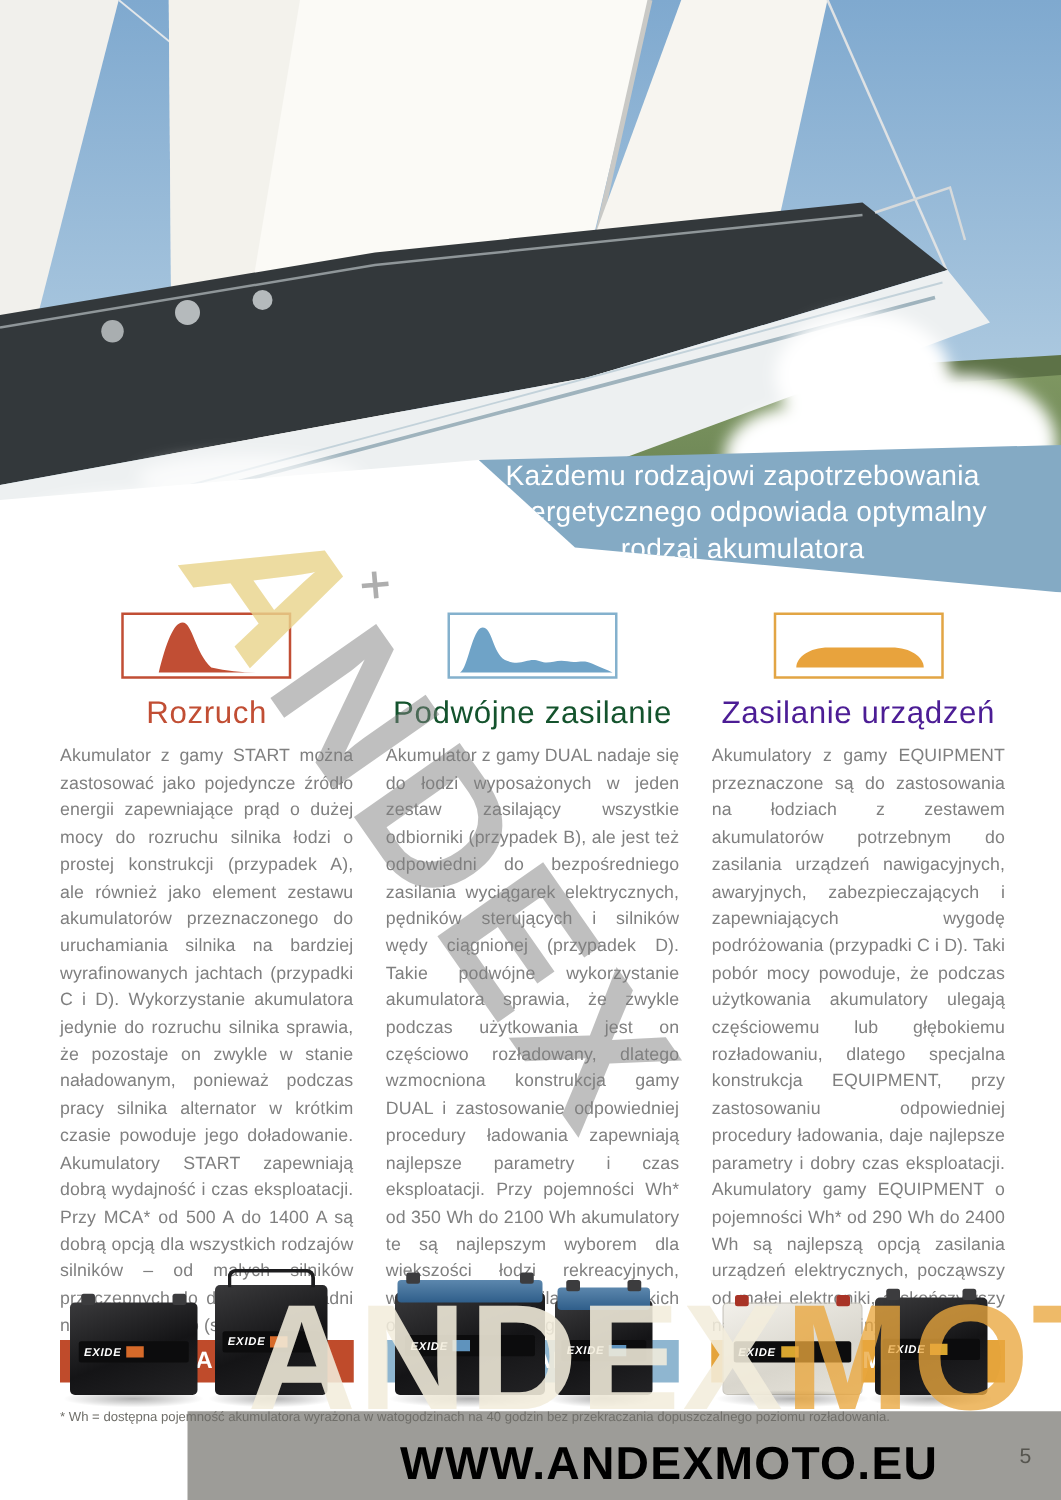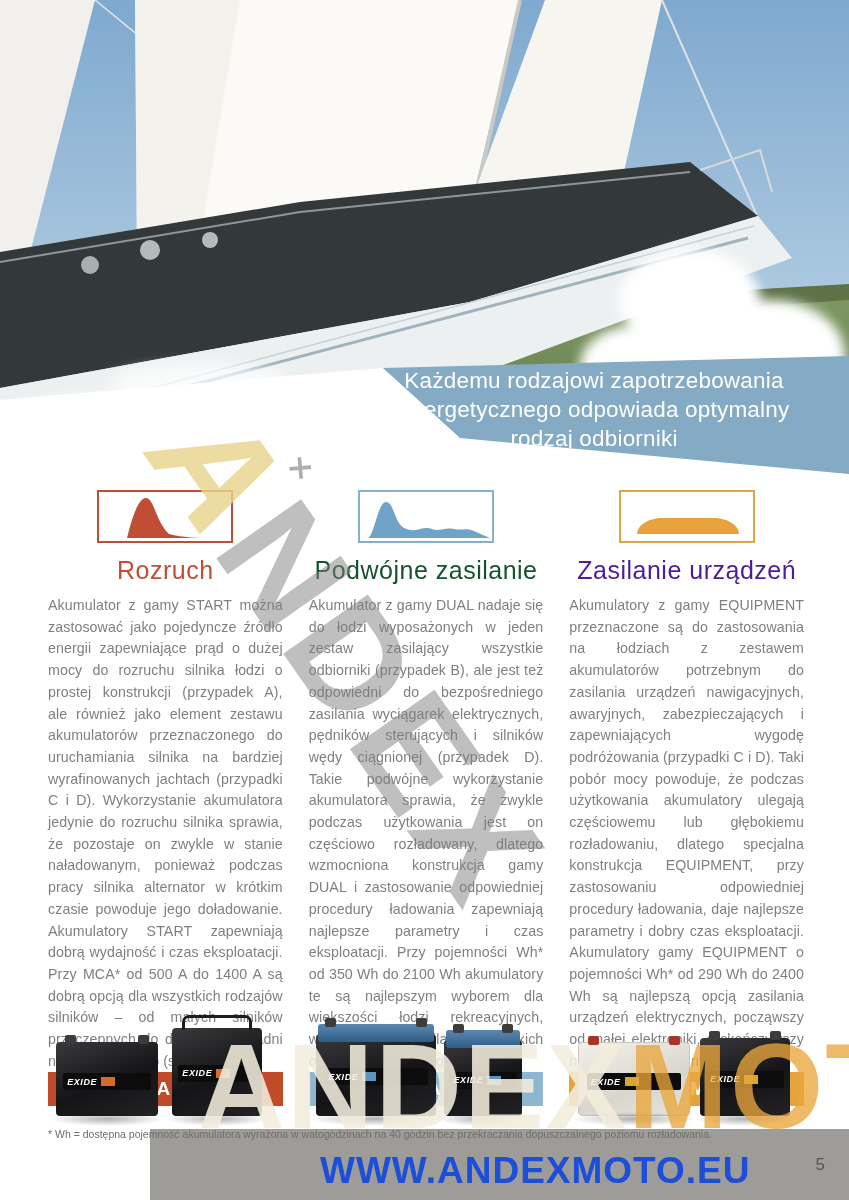--- a/index.html
+++ b/index.html
@@ -126,21 +126,21 @@
   .gray-band {
     position:absolute; left:150px; top:1129px; width:699px; height:71px;
     background:#9d9c98; z-index:7;
   }
   .footnotes {
     position:absolute; left:48px; top:1127px; width:720px; z-index:9;
     color:#6f6e69; font-size:10.5px; line-height:14.5px;
   }
   .website {
     position:absolute; left:320px; top:1150px; z-index:9;
-    color:#1d4ed8; font-size:37px; font-weight:bold; letter-spacing:1px;
+    color:#000000; font-size:37px; font-weight:bold; letter-spacing:1px;
   }
   .page-number {
     position:absolute; right:24px; top:1155px; z-index:9;
     color:#56554f; font-size:17px;
   }
 </style>
 </head>
 <body>
 
 <div class="page">
@@ -196,21 +196,21 @@
         <ellipse cx="420" cy="398" rx="100" ry="22" opacity="0.8"></ellipse>
       </g>
     </svg>
     <div class="white-wedge"></div>
   </div>
 
   <div class="banner">
     <div class="banner-text">
       <div>Każdemu rodzajowi zapotrzebowania</div>
       <div>energetycznego odpowiada optymalny</div>
-      <div>rodzaj odbiorniki</div>
+      <div>rodzaj akumulatora</div>
     </div>
   </div>
 
   <div class="wm-center">
     <span class="wm-a">A</span><span class="wm-rest">NDEX</span>
   </div>
   <div class="wm-x">✕</div>
 
   <div class="cols">
 

